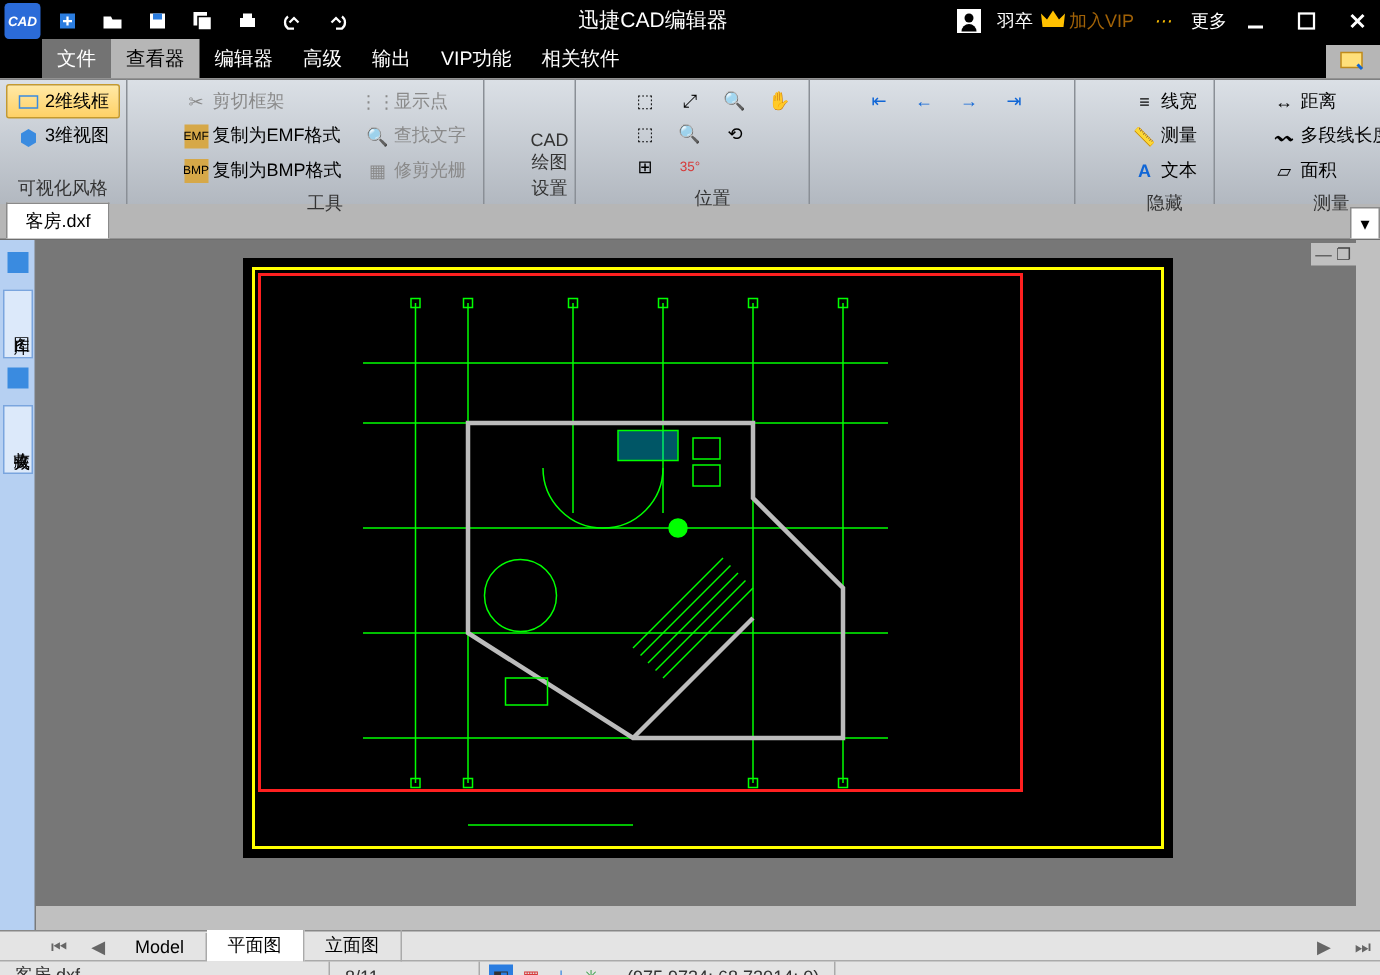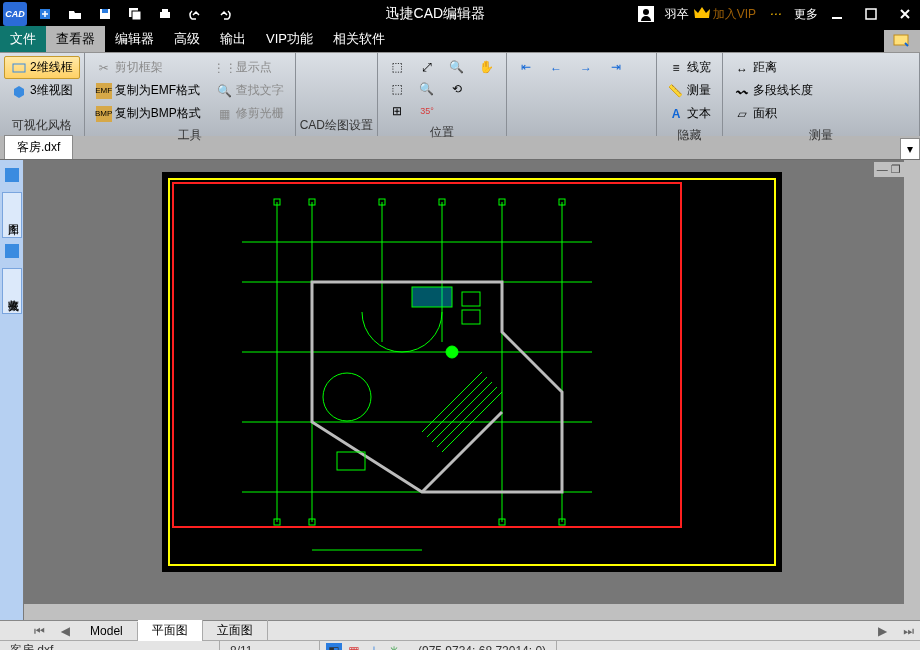--- a/index.html
+++ b/index.html
@@ -9,26 +9,26 @@
 .titlebar { height: 28px; background: #000; display: flex; align-items: center; color: #fff; }
 .titlebar .ico { width: 24px; height: 24px; margin: 0 3px; display: flex; align-items: center; justify-content: center; font-size: 12px; cursor: pointer; font-style: italic; }
 .titlebar .cad { background: #2b6bd8; border-radius: 3px; font-size: 9px; font-weight: bold; }
 .titlebar .title { flex: 1; text-align: center; font-size: 14px; }
 .titlebar .user { display: flex; align-items: center; gap: 4px; font-size: 12px; }
 .vip { color: #a16207; display: flex; gap: 2px; cursor: pointer; }
 
 
 .menubar { height: 24px; background: #000; display: flex; align-items: flex-end; font-size: 13px; }
 .menubar .tab { padding: 4px 10px; color: #fff; cursor: pointer; }
-.menubar .tab.active { background: #0f766e; }
+.menubar .tab.active { background: #737373; margin-left: 28px; }
 .menubar .tab.viewer { background: #b6b6b6; color: #000; }
 .menubar .corner { margin-left: auto; width: 36px; height: 22px; background: #b6b6b6; display: flex; align-items: center; justify-content: center; }
 
 
-.ribbon { height: 84px; background: linear-gradient(#dbe0e6, #b2b8c0); border-top: 1px solid #929292; display: flex; }
+.ribbon { height: 84px; background: linear-gradient(#dbe0e6, #b2b8c0); border-top: 1px solid #929292; display: flex; gap: 27px; }
 .ribbon-group { border-right: 1px solid #8a8f96; display: flex; flex-direction: column; padding: 3px 4px 0; }
 .ribbon-group .body { flex: 1; display: flex; gap: 2px; }
 .ribbon-group .caption { font-size: 12px; text-align: center; color: #333; padding: 2px 0; }
 .rbtn { display: flex; align-items: center; gap: 3px; font-size: 12px; padding: 2px 6px; border: 1px solid transparent; cursor: pointer; border-radius: 2px; white-space: nowrap; }
 .rbtn.sel { background: linear-gradient(#ffe9a6,#ffd166); border: 1px solid #c59a2e; }
 .rbtn.dis { color: #8a8a8a; }
 .rbtn .ic { width: 16px; height: 16px; display: inline-flex; align-items: center; justify-content: center; font-size: 12px; }
 .col { display: flex; flex-direction: column; }
 
 

